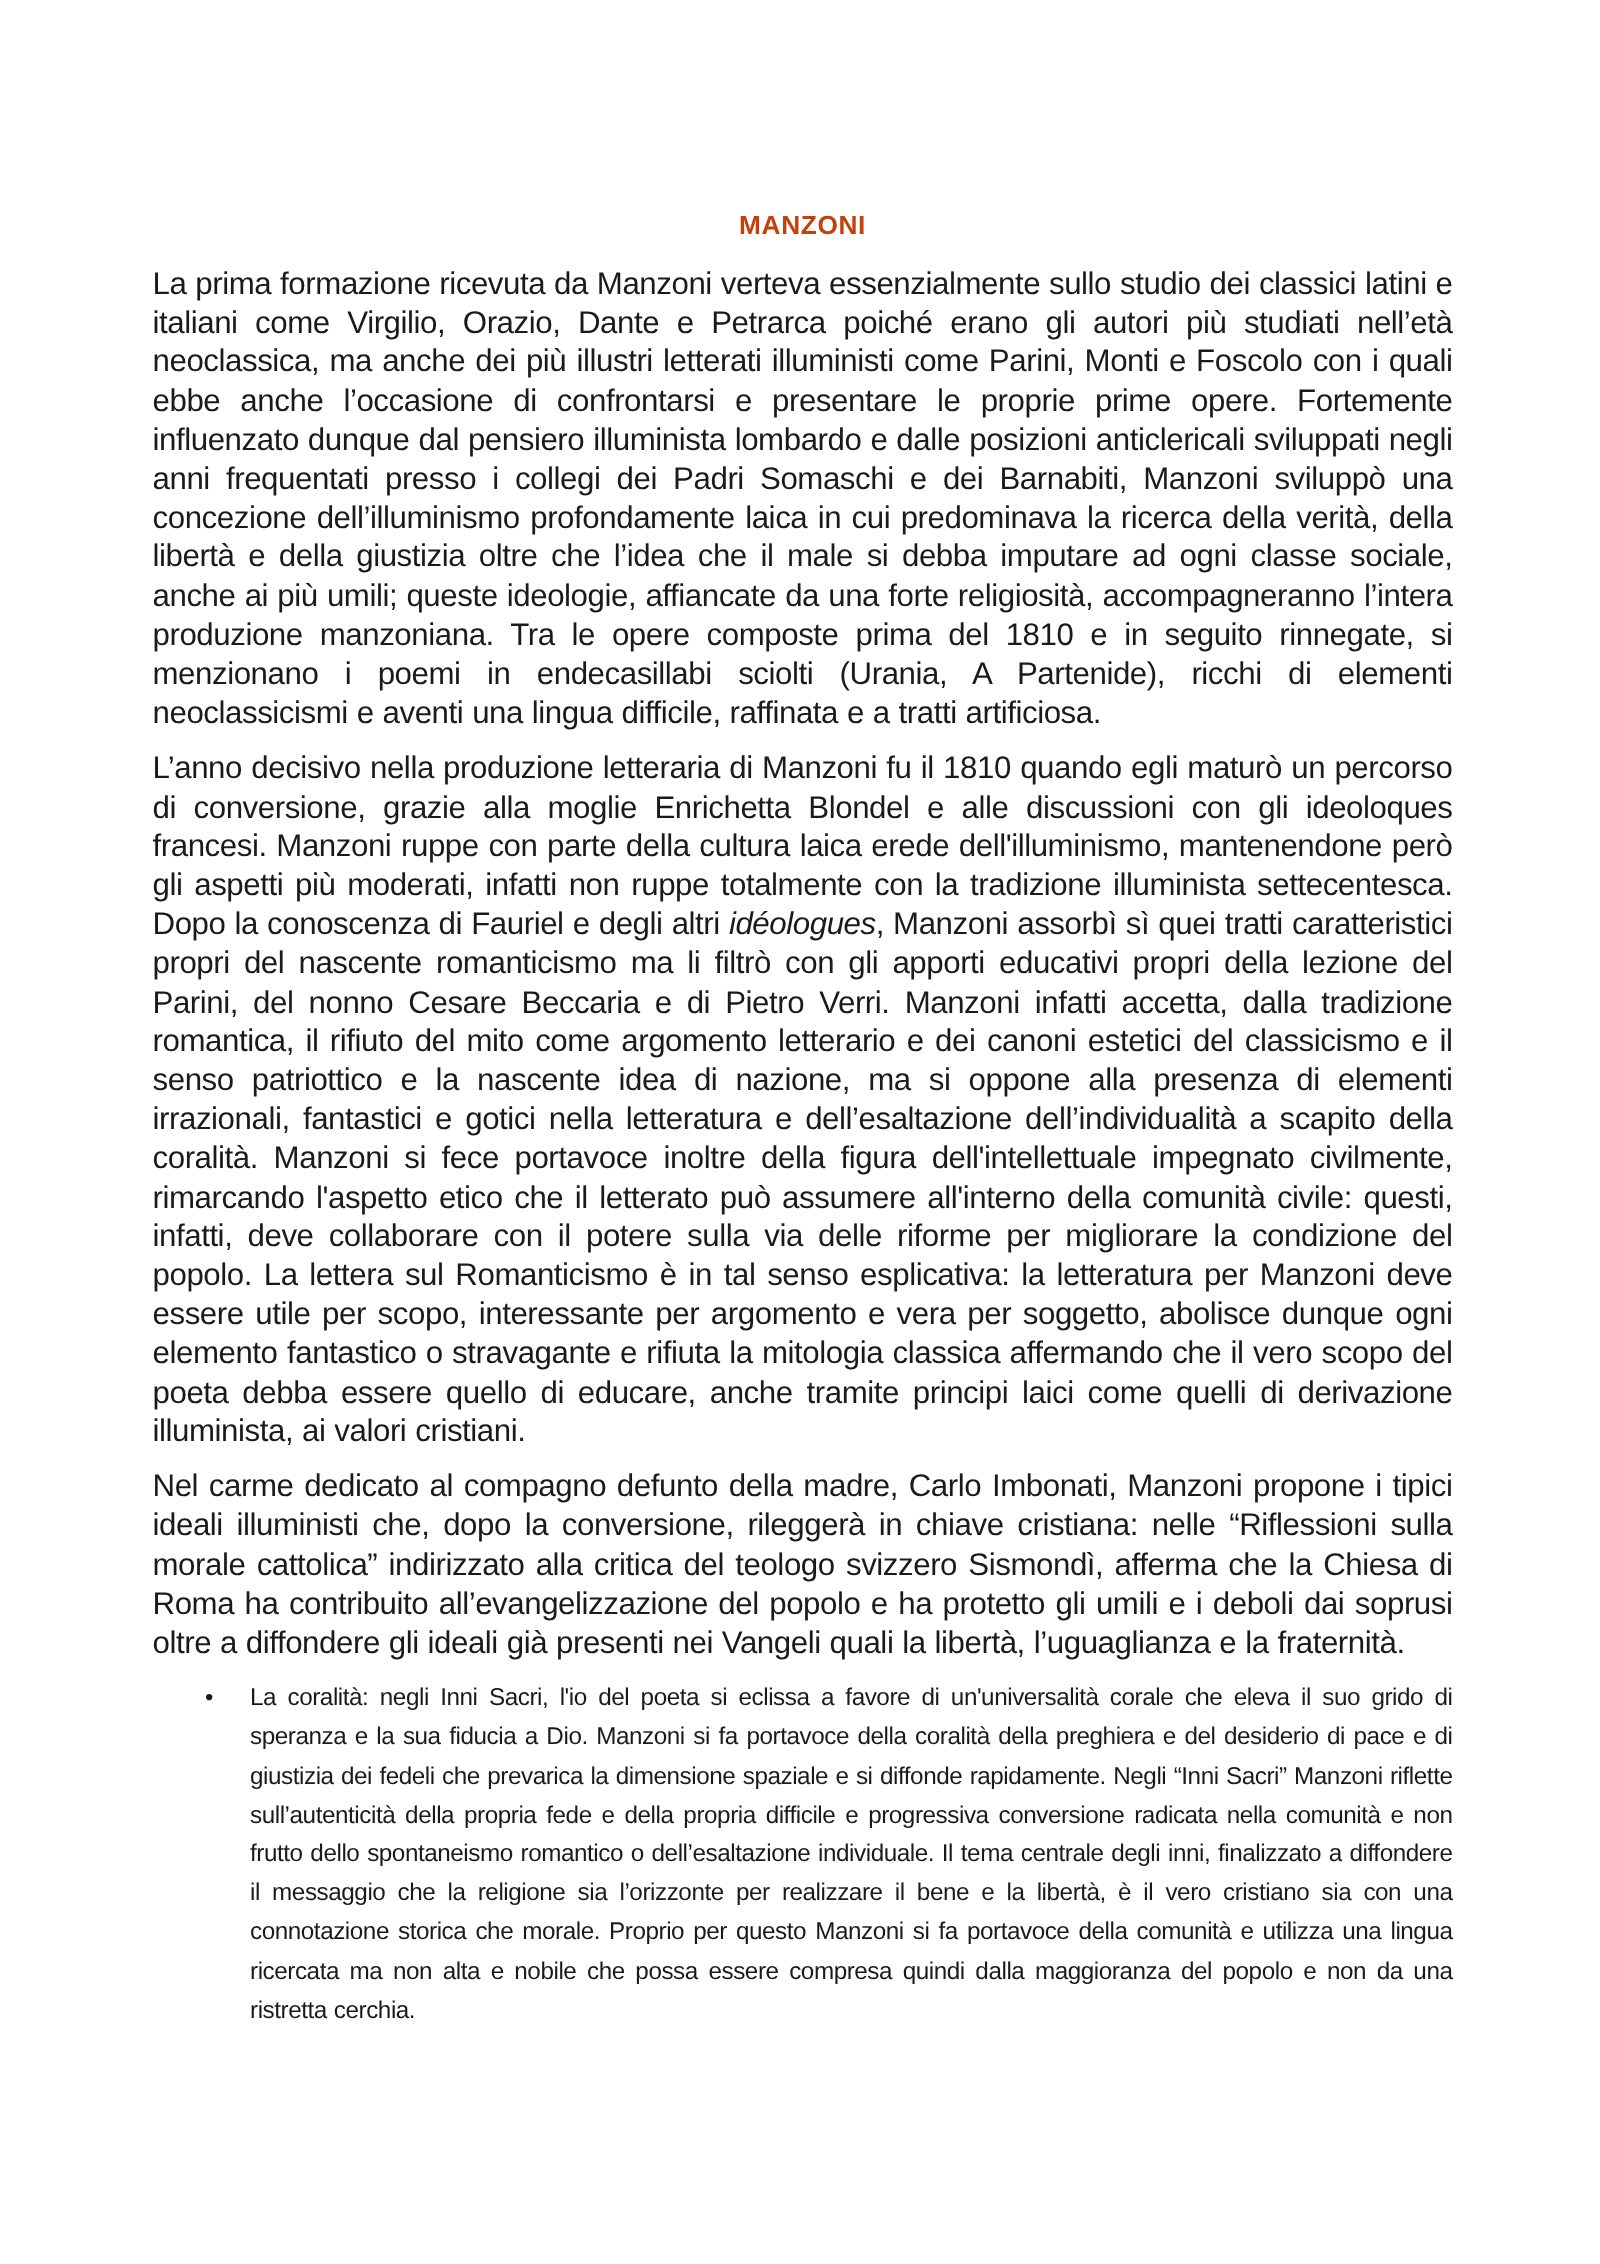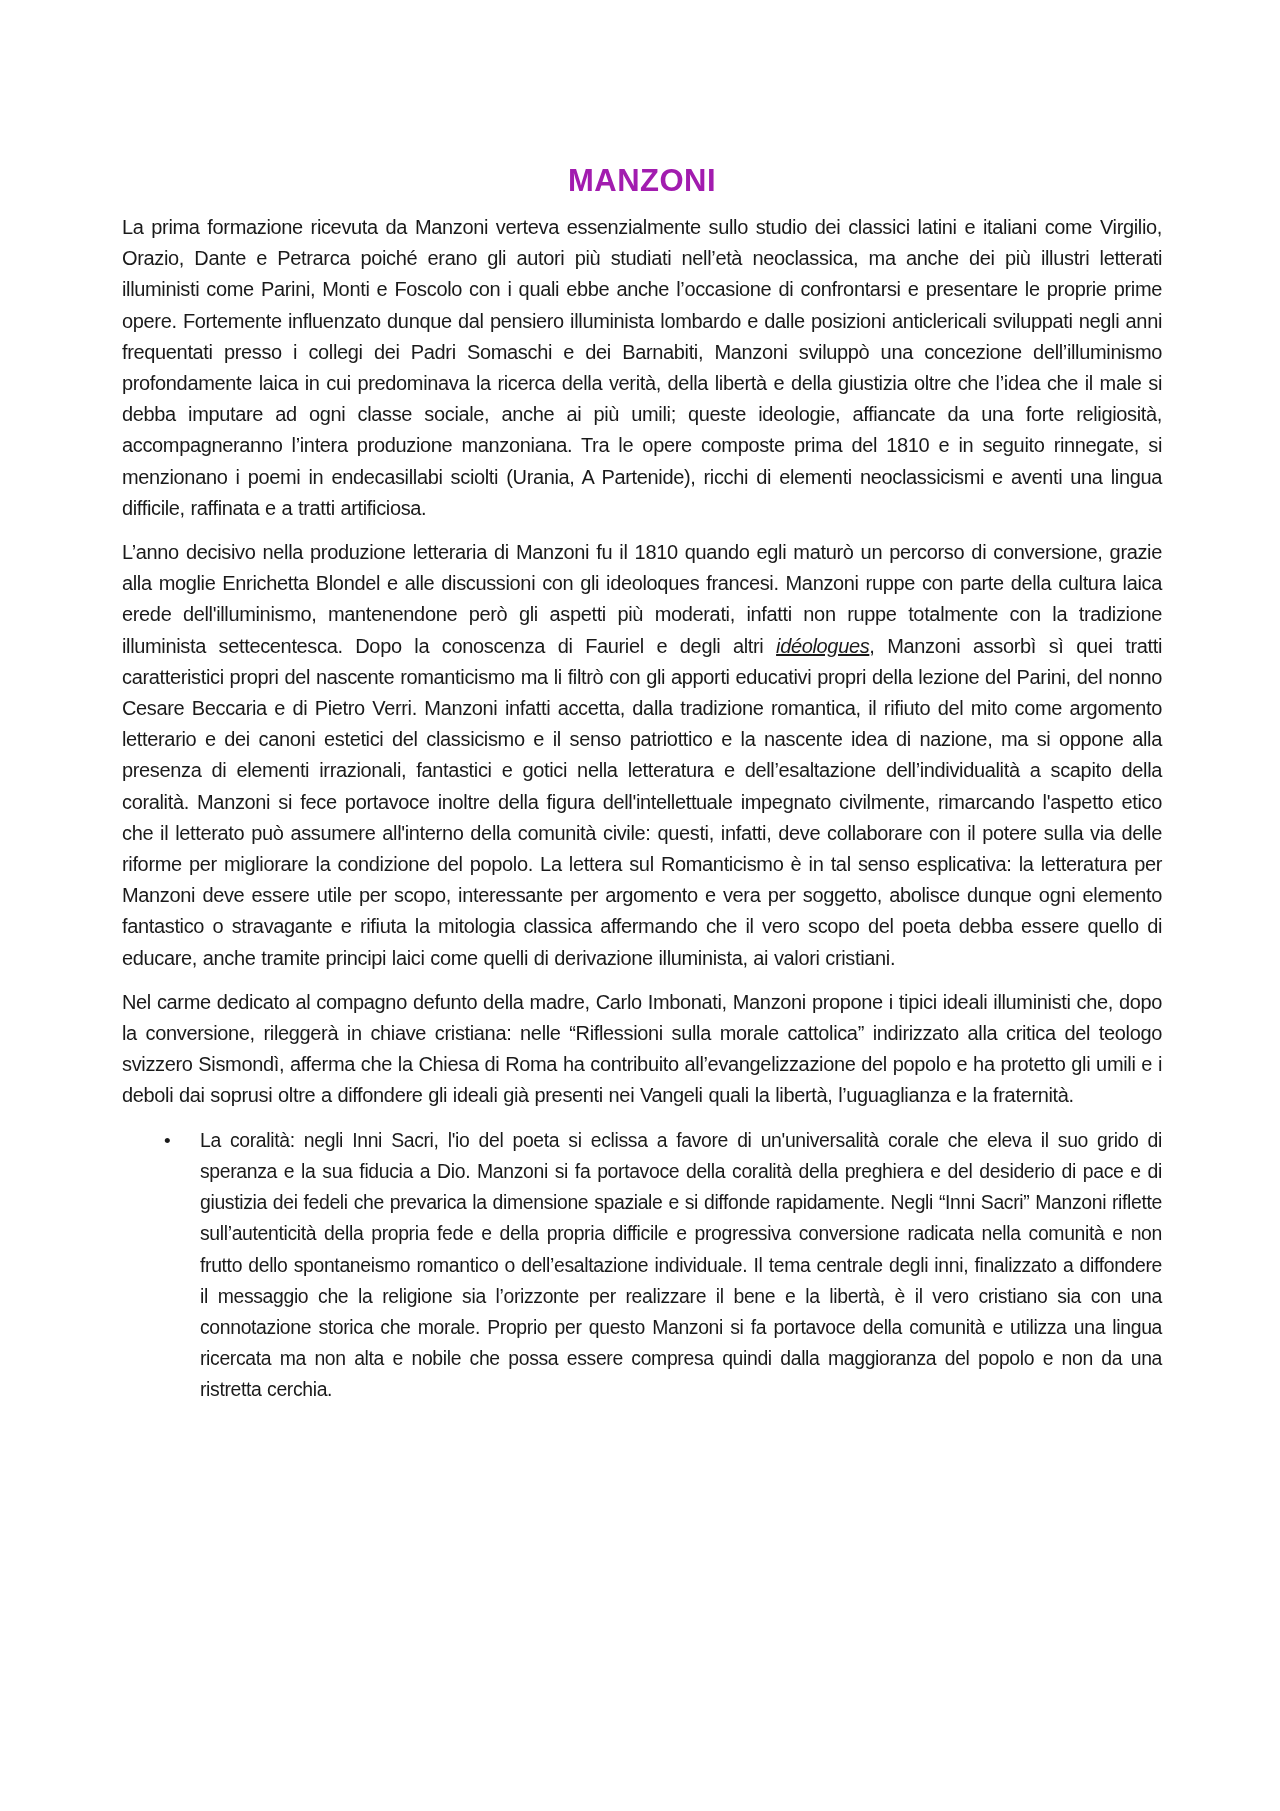--- a/index.html
+++ b/index.html
@@ -12,37 +12,37 @@
       color: #1a1a1a;
     }
     .page {
       position: absolute;
       left: 122px;
       top: 150px;
       width: 1040px;
     }
     .title {
       text-align: center;
-      color: #a21caf;
+      color: #c2410c;
       font-weight: bold;
-      font-size: 31px;
+      font-size: 21px;
       letter-spacing: 0.5px;
       margin: 12px 0 12px 0;
       line-height: 38px;
     }
     p.para {
       margin: 0 0 13px 0;
-      font-size: 20px;
+      font-size: 25px;
       line-height: 31.2px;
       text-align: justify;
       text-align-last: left;
       letter-spacing: -0.35px;
       word-spacing: 0.5px;
     }
-    p.para em { font-style: italic; text-decoration: underline; }
+    p.para em { font-style: italic; }
     ul.bullets {
       list-style: none;
       margin: 0;
       padding: 0;
     }
     ul.bullets li {
       position: relative;
       padding-left: 78px;
       font-size: 19.4px;
       line-height: 31.2px;

